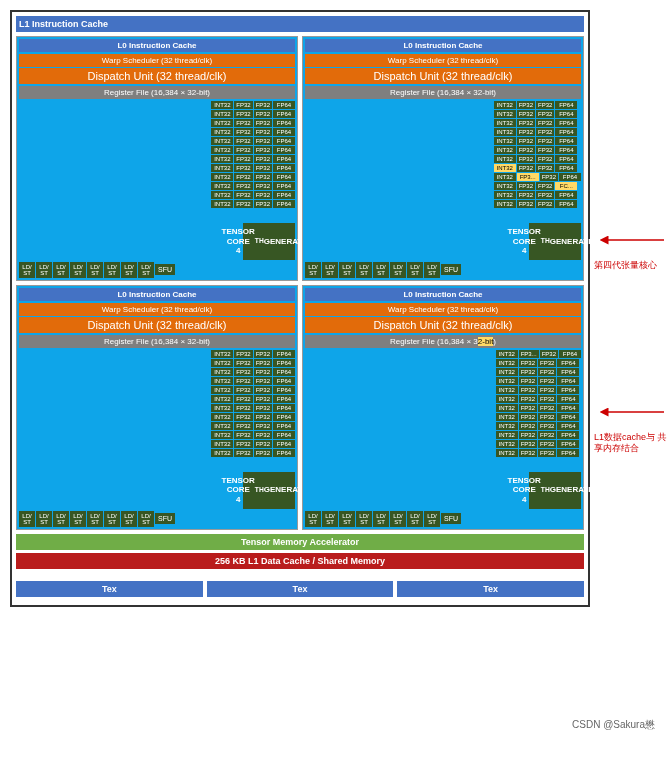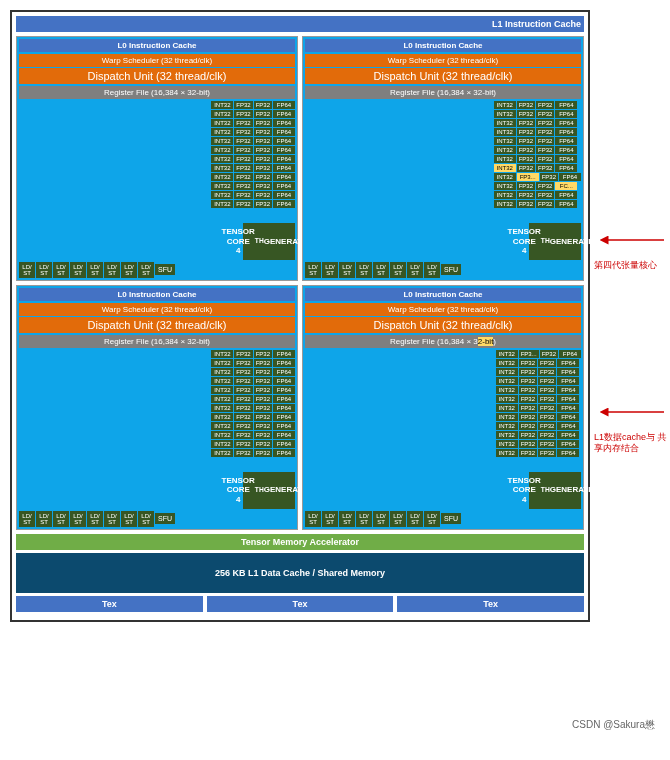--- a/index.html
+++ b/index.html
@@ -20,21 +20,21 @@
     .sm-container {
       border: 2px solid #333;
       padding: 4px;
       background: white;
       width: 580px;
       margin: 0 auto;
     }
     .l1-cache-bar {
       background: #4472c4;
       color: white;
-      text-align: right;
+      text-align: left;
       font-size: 9px;
       font-weight: bold;
       padding: 3px;
       margin-bottom: 4px;
     }
     .two-col {
       display: flex;
       gap: 4px;
       margin-bottom: 4px;
     }
@@ -154,27 +154,27 @@
     .tensor-memory-bar {
       background: #70ad47;
       color: white;
       text-align: center;
       font-size: 9px;
       font-weight: bold;
       padding: 3px;
       margin-bottom: 3px;
     }
     .l1-data-bar {
-      background: #0c4a6e;
+      background: #b91c1c;
       color: white;
       text-align: center;
       font-size: 9px;
       font-weight: bold;
-      padding: 15px;
-      margin-bottom: 3px;
+      padding: 3px;
+      margin-bottom: 12px;
     }
     .tex-row {
       display: flex;
       gap: 4px;
       margin-bottom: 4px;
     }
     .tex-cell {
       flex: 1;
       background: #4472c4;
       color: white;

